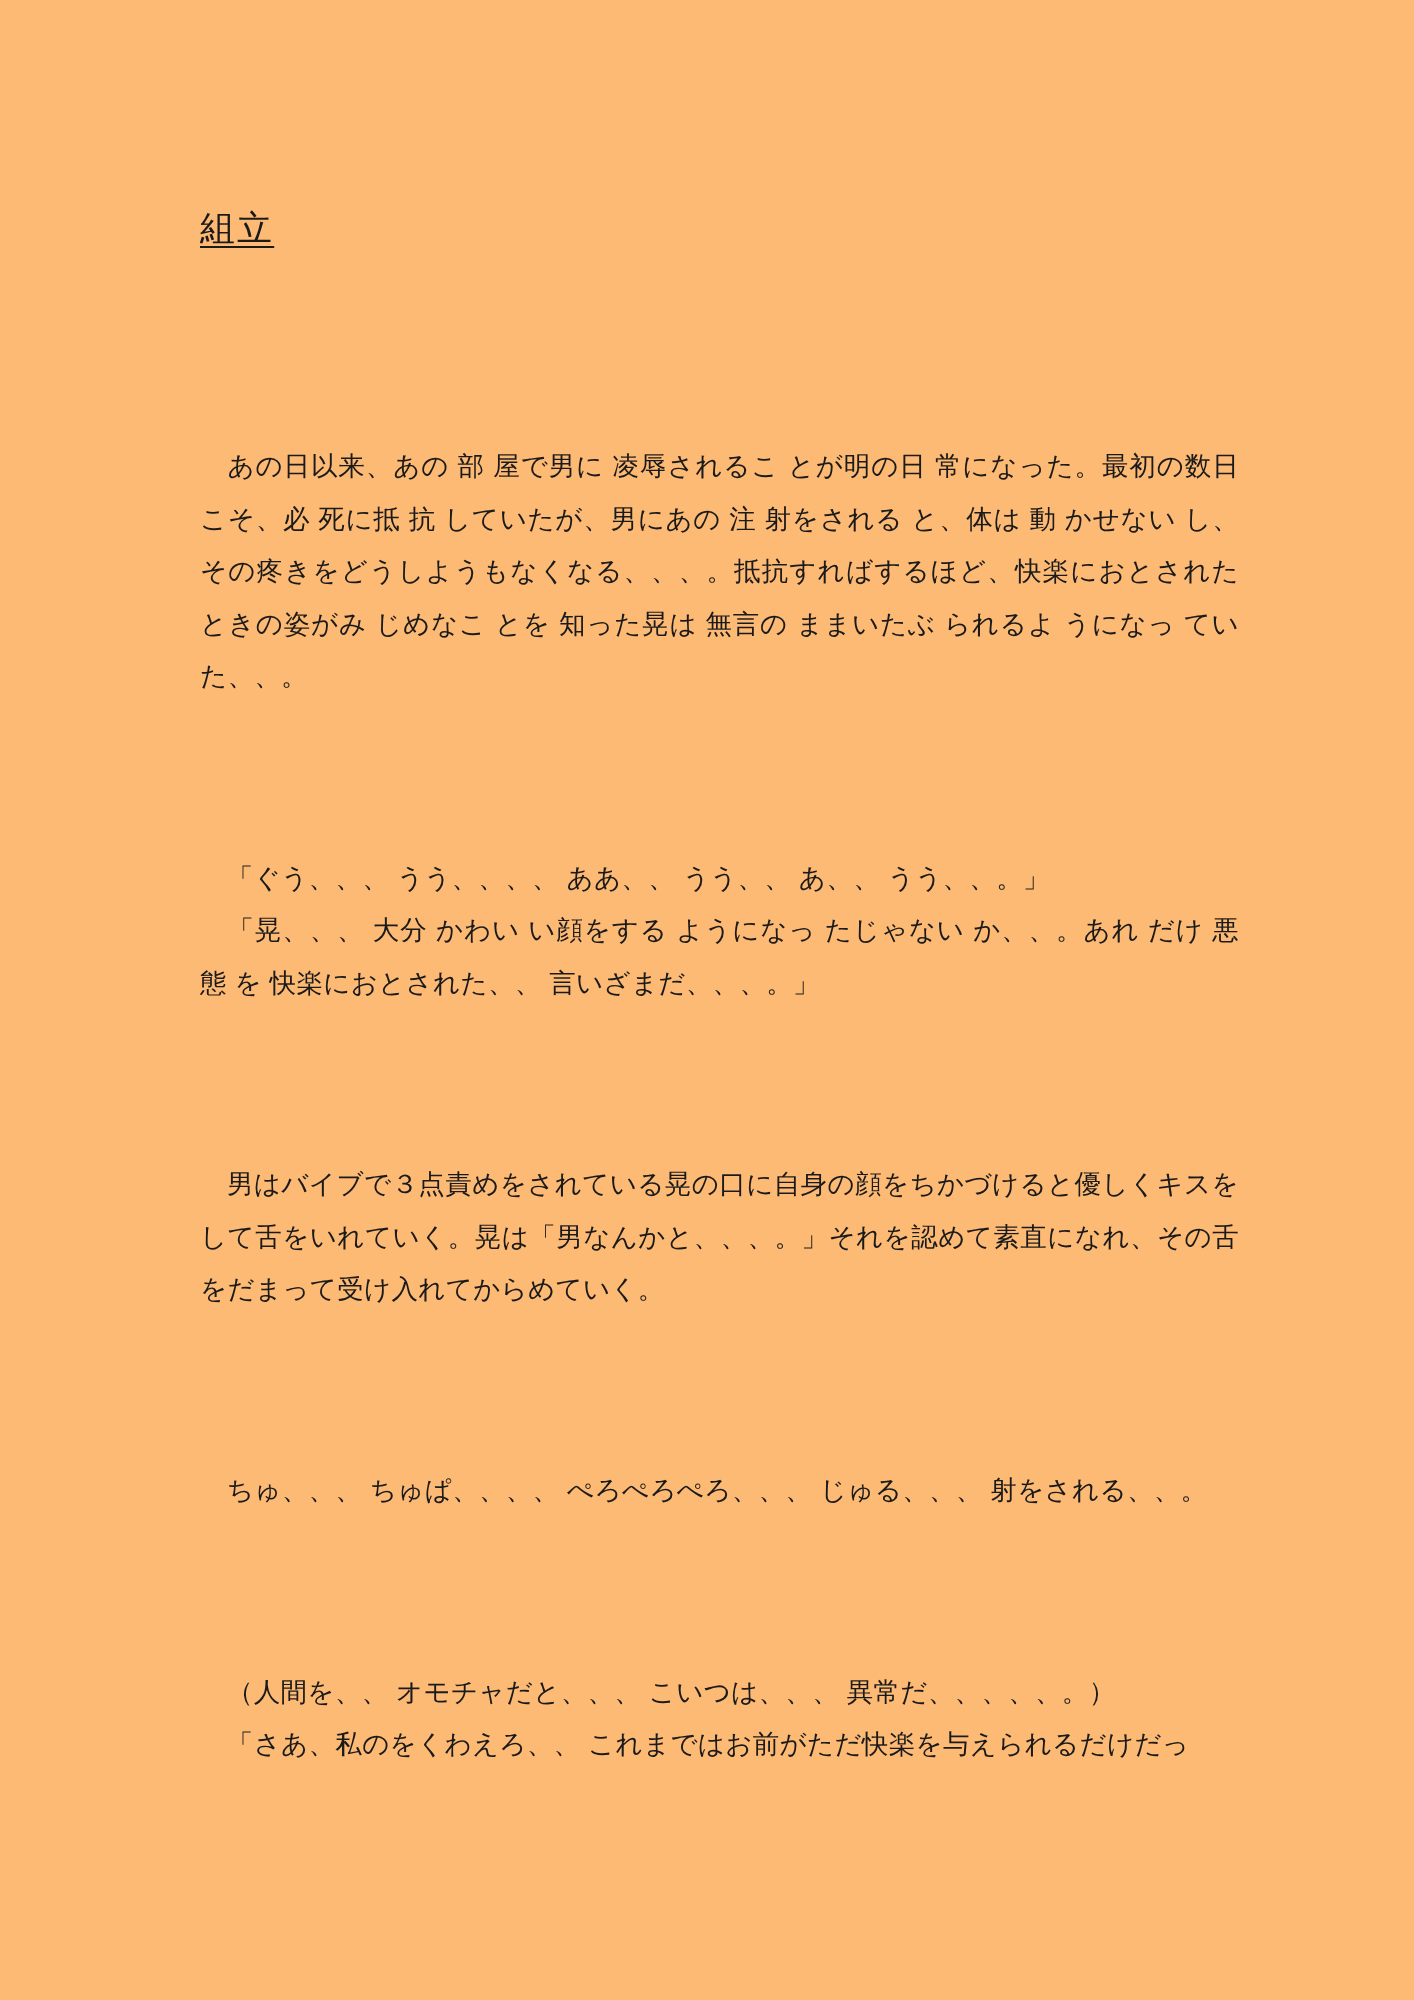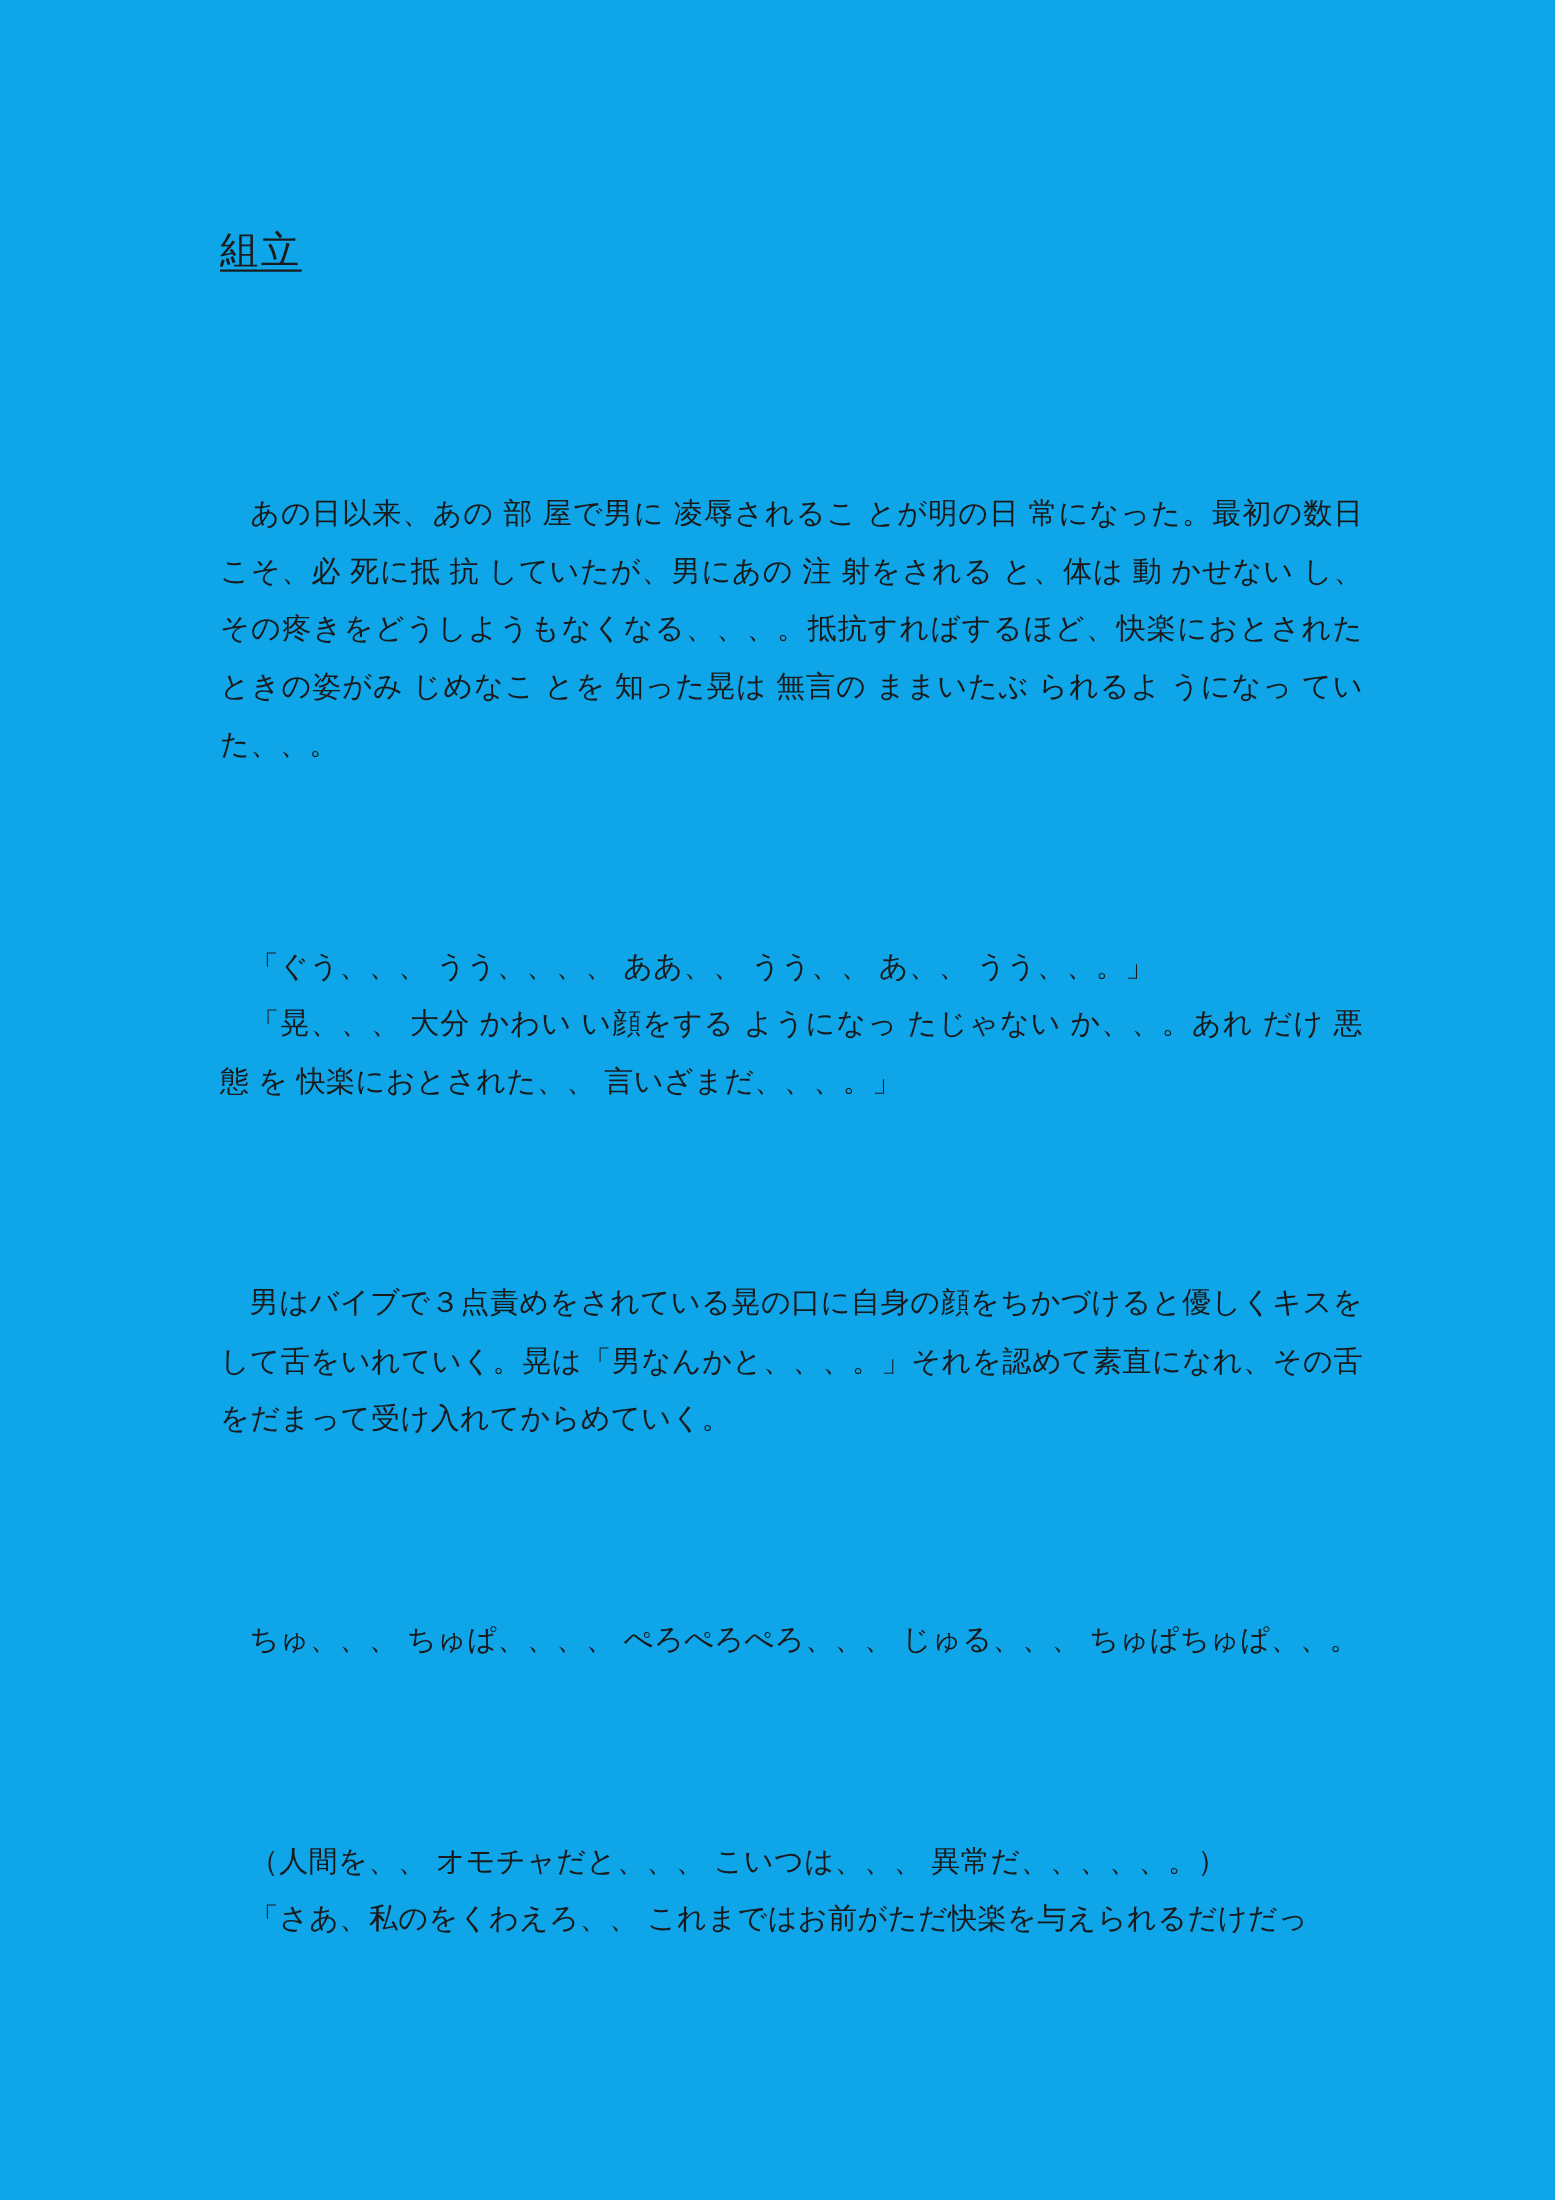--- a/index.html
+++ b/index.html
@@ -11,21 +11,21 @@
     width: 1414px;
     height: 2000px;
     font-family: "Liberation Sans", "DejaVu Sans", sans-serif;
     color: #1a1a1a;
     overflow: hidden;
   }
   .page {
     position: relative;
     width: 1414px;
     height: 2000px;
-    background: #0ea5e9;
+    background: #fdba74;
     box-sizing: border-box;
     padding: 205px 175px 0 200px;
   }
   .doc-title {
     font-size: 35px;
     line-height: 1.3;
     letter-spacing: 0.06em;
     text-decoration: underline;
     text-underline-offset: 6px;
     text-decoration-thickness: 2px;
@@ -54,18 +54,18 @@
 
 <div class="page">
 
   <h1 class="doc-title">組立</h1>
 
   <div class="body-text">
     <p class="para">　あの日以来、あの 部 屋で男に 凌辱されるこ とが明の日 常になった。最初の数日こそ、必 死に抵 抗 していたが、男にあの 注 射をされる と、体は 動 かせない し、 その疼きをどうしようもなくなる、、、。抵抗すればするほど、快楽におとされた ときの姿がみ じめなこ とを 知った晃は 無言の ままいたぶ られるよ うになっ てい た、、。</p>
     <p class="para">　「ぐう、、、 うう、、、、 ああ、、 うう、、 あ、、 うう、、。」
 　「晃、、、 大分 かわい い顔をする ようになっ たじゃない か、、。あれ だけ 悪態 を 快楽におとされた、、 言いざまだ、、、。」</p>
     <p class="para">　男はバイブで３点責めをされている晃の口に自身の顔をちかづけると優しくキスをして舌をいれていく。晃は「男なんかと、、、。」それを認めて素直になれ、その舌をだまって受け入れてからめていく。</p>
-    <p class="para">　ちゅ、、、 ちゅぱ、、、、 ぺろぺろぺろ、、、 じゅる、、、 ちゅぱちゅぱ、、。</p>
+    <p class="para">　ちゅ、、、 ちゅぱ、、、、 ぺろぺろぺろ、、、 じゅる、、、 射をされる、、。</p>
     <p class="para">　（人間を、、 オモチャだと、、、 こいつは、、、 異常だ、、、、、。）
 　「さあ、私のをくわえろ、、 これまではお前がただ快楽を与えられるだけだっ</p>
   </div>
 
 </div>
 
 </body></html>

